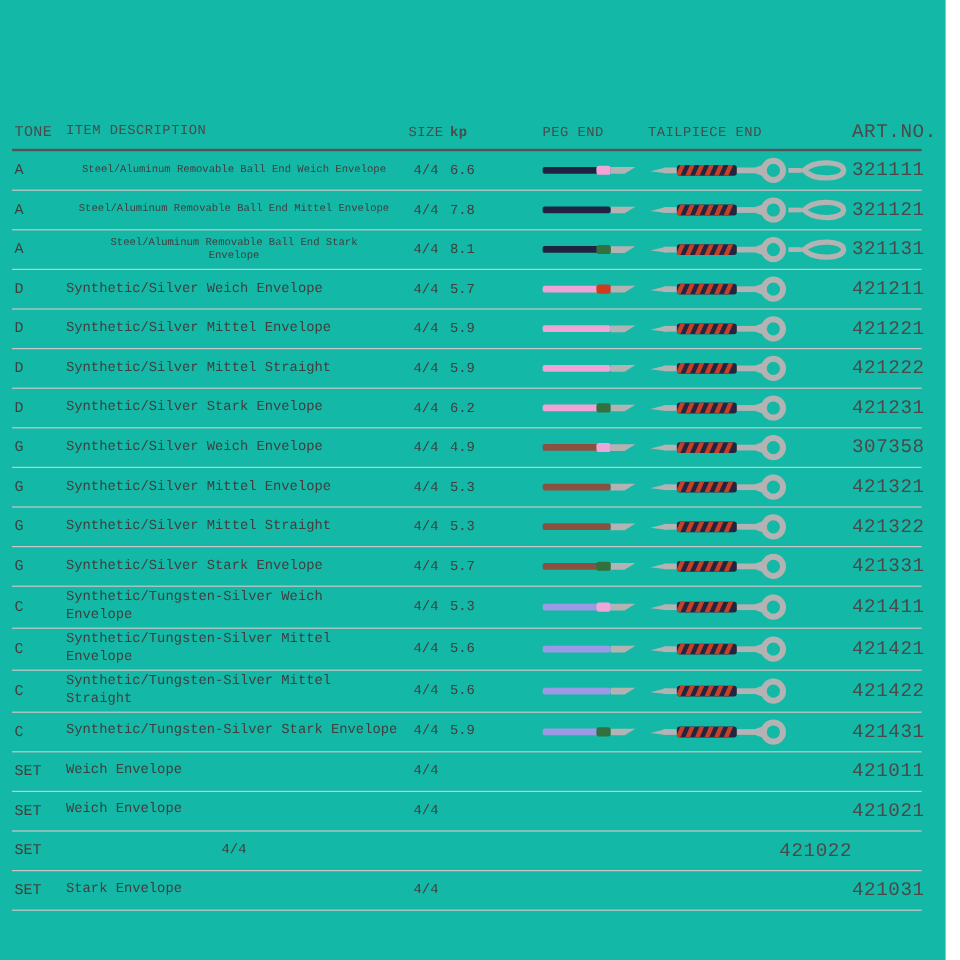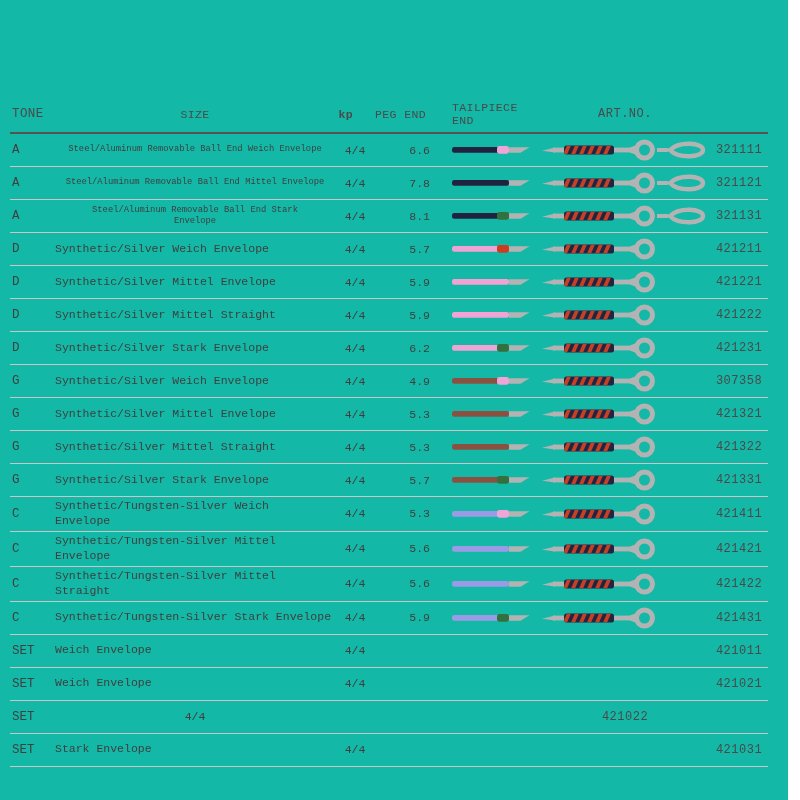--- a/index.html
+++ b/index.html
@@ -20,41 +20,42 @@
   }
   .thead .c-kp{font-weight:bold;}
   .trow{
     min-height:28px;border-bottom:1px solid #c8c8c8;
     font-size:11.5px;color:#3f3f3f;padding:2px 0;
   }
   .c-tone{padding-left:2px;font-size:12.5px;}
   .c-desc{white-space:pre-line;line-height:1.3;}
   .c-desc.small{font-size:8.8px;text-align:center;}
   .c-size{text-align:center;}
-  .c-kp{text-align:right;padding-right:22px;}
-  .c-art{text-align:center;font-size:12px;letter-spacing:.5px;color:#4a4a4a;}
+  .c-kp{text-align:left;padding-right:22px;}
+  .c-art{text-align:right;font-size:16px;letter-spacing:.5px;color:#4a4a4a;}
   .c-peg svg,.c-tail svg{display:block;}
   .hidden{visibility:hidden;}
 </style>
 </head>
 <body>
 
 <svg width="0" height="0" style="position:absolute" aria-hidden="true">
   <defs>
     <clipPath id="wrapClip">
         <rect x="24" y="6.5" width="50" height="9" rx="2.5"></rect>
       </clipPath>
   </defs>
 </svg>
 
 <div class="page">
   <div class="catalog-table">
 
     <div class="grid-row thead">
       <div class="c-tone">TONE</div>
+      <div class="c-desc">ITEM DESCRIPTION</div>
       <div class="c-size">SIZE</div>
       <div class="c-kp">kp</div>
       <div class="c-peg">PEG END</div>
       <div class="c-tail">TAILPIECE END</div>
       <div class="c-art">ART.NO.</div>
     </div>
 
     <div id="table-body">
         <div class="grid-row trow">
     <div class="c-tone">A</div>

